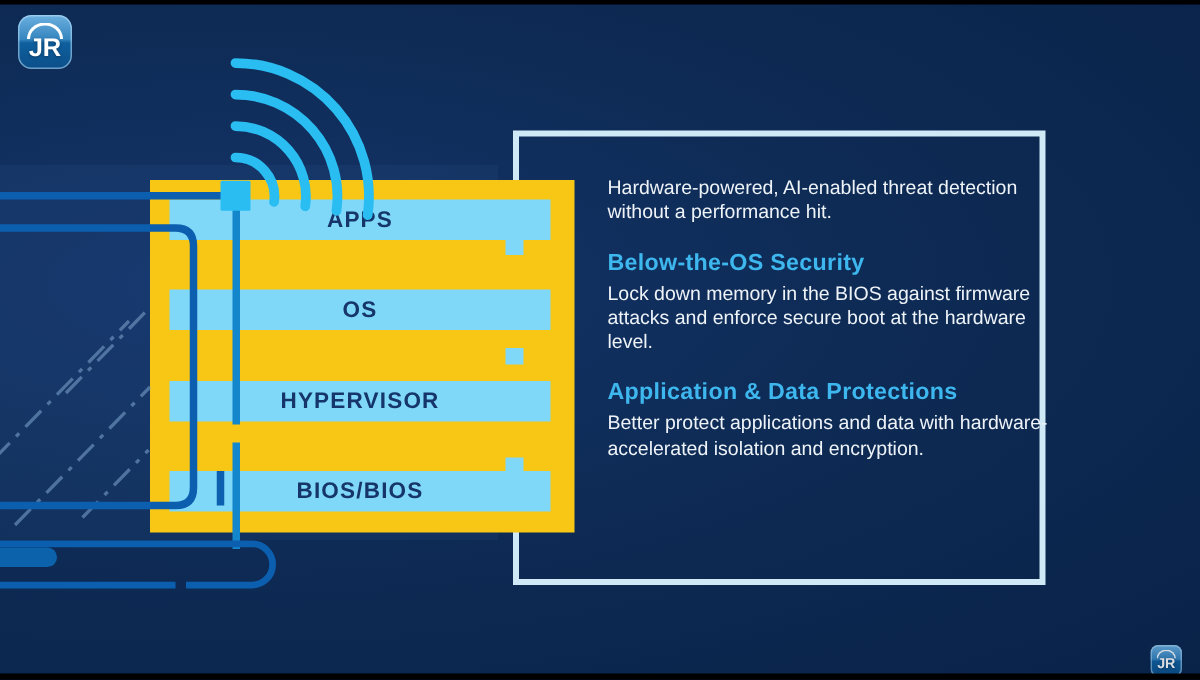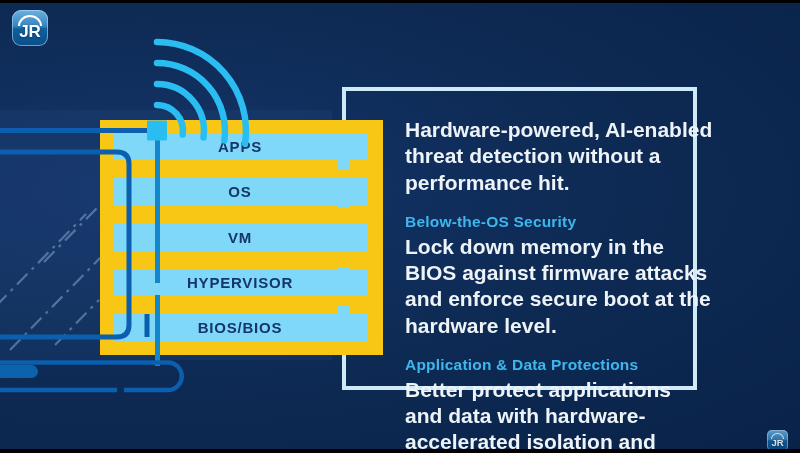--- a/index.html
+++ b/index.html
@@ -32,21 +32,21 @@
   .tab:nth-of-type(3){top:112px;} .tab:nth-of-type(4){top:148px;}
   .tab:nth-of-type(5){top:185px;}
 
   
   .overlay{position:absolute;left:0;top:0;width:800px;height:453px;z-index:4;pointer-events:none;}
 
   
   .panel{position:absolute;left:405px;top:117px;width:308px;z-index:5;}
   .section{margin-bottom:17px;}
   .section h3{margin:0 0 3px 0;font-size:15.5px;font-weight:bold;color:#3db7ed;letter-spacing:0.2px;}
-  .section p{margin:0;font-size:21px;font-weight:700;color:#eef3f8;line-height:1.25;white-space:pre-line;}
+  .section p{margin:0;font-size:13px;font-weight:400;color:#eef3f8;line-height:1.25;white-space:pre-line;}
 
   
   .logo{position:absolute;z-index:6;border-radius:9px;
     background:linear-gradient(180deg,#6cb0e0 0%, #3585bf 45%, #0f5f9e 52%, #0b4f89 100%);
     box-shadow:inset 0 0 0 1px rgba(190,225,250,0.55);
     display:flex;align-items:center;justify-content:center;}
   .logo.main{left:12px;top:10px;width:36px;height:36px;}
   .logo.watermark{left:767px;top:430px;width:21px;height:21px;border-radius:5px;opacity:0.85;}
   .logo .txt{color:#fff;font-weight:bold;text-shadow:0 1px 2px rgba(10,40,70,0.6);line-height:1;margin-top:6px;}
   .logo.main .txt{font-size:17px;}
@@ -66,21 +66,20 @@
   <div class="frame"></div>
 
   <div class="stackbox">
     <div class="tab"></div>
     <div class="tab"></div>
     <div class="tab"></div>
     <div class="tab"></div>
     <div class="tab"></div>
     <div class="layer">APPS</div>
     <div class="layer">OS</div>
-    <div class="layer">VM</div>
     <div class="layer">HYPERVISOR</div>
     <div class="layer">BIOS/BIOS</div>
   </div>
 
   <svg class="overlay" viewBox="0 0 800 453" xmlns="http://www.w3.org/2000/svg">
 
     <g stroke="rgba(128,168,208,0.55)" stroke-width="2.2" stroke-dasharray="15 6 3 6" fill="none">
       <path d="M-4,306 L86,214"></path>
       <path d="M10,350 L100,258"></path>
       <path d="M55,345 L99,300"></path>

